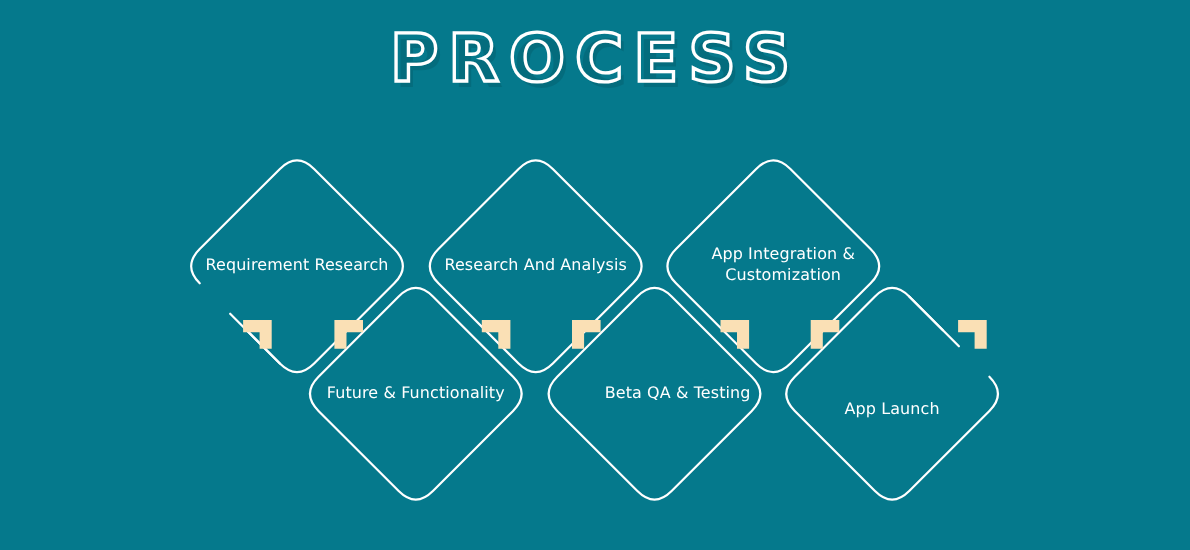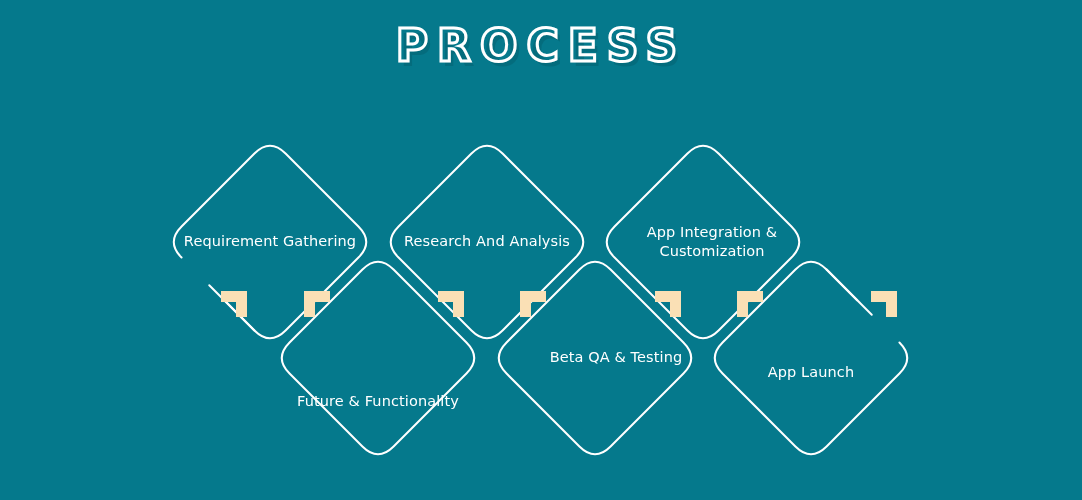--- a/index.html
+++ b/index.html
@@ -32,21 +32,21 @@
     position: absolute;
     left: 0;
     top: 24px;
     width: 1082px;
     text-align: center;
     pointer-events: none;
   }
   .title-text {
     display: inline-block;
     font-family: "DejaVu Sans", "Liberation Sans", sans-serif;
-    font-size: 44px;
+    font-size: 60px;
     font-weight: 700;
     letter-spacing: 9px;
     line-height: 1;
     color: transparent;
     -webkit-text-stroke: 3px #ffffff;
     text-shadow: 4px 5px 0 rgba(0,0,0,0.10);
     padding: 0 4px;
   }
   
   .node-label {
@@ -99,22 +99,22 @@
       <path d="M 655.00 291.00 L 681.00 291.00 L 681.00 317.00 L 670.00 317.00 L 670.00 302.00 L 655.00 302.00 Z" fill="#FAE0B5"></path>
       <path d="M 763.00 291.00 L 737.00 291.00 L 737.00 317.00 L 748.00 317.00 L 748.00 302.00 L 763.00 302.00 Z" fill="#FAE0B5"></path>
       <path d="M 871.00 291.00 L 897.00 291.00 L 897.00 317.00 L 886.00 317.00 L 886.00 302.00 L 871.00 302.00 Z" fill="#FAE0B5"></path>
     </svg>
 
   <div class="title-wrap">
     <span class="title-text">PROCESS</span>
   </div>
 
   <div id="label-layer">
-      <div class="node-label" style="left: 270px; top: 242px;">Requirement Gathering</div>
-      <div class="node-label" style="left: 378px; top: 358px; margin-top: 44px;">Future &amp; Functionality</div>
+      <div class="node-label" style="left: 270px; top: 242px;">Requirement Research</div>
+      <div class="node-label" style="left: 378px; top: 358px;">Future &amp; Functionality</div>
       <div class="node-label" style="left: 487px; top: 242px;">Research And Analysis</div>
       <div class="node-label" style="left: 616px; top: 358px;">Beta QA &amp; Testing</div>
       <div class="node-label" style="left: 692px; top: 242px; margin-left: 20px;">App Integration &amp;
 Customization</div>
       <div class="node-label" style="left: 811px; top: 373px;">App Launch</div>
     </div>
 
 </div>
 
 </body></html>

